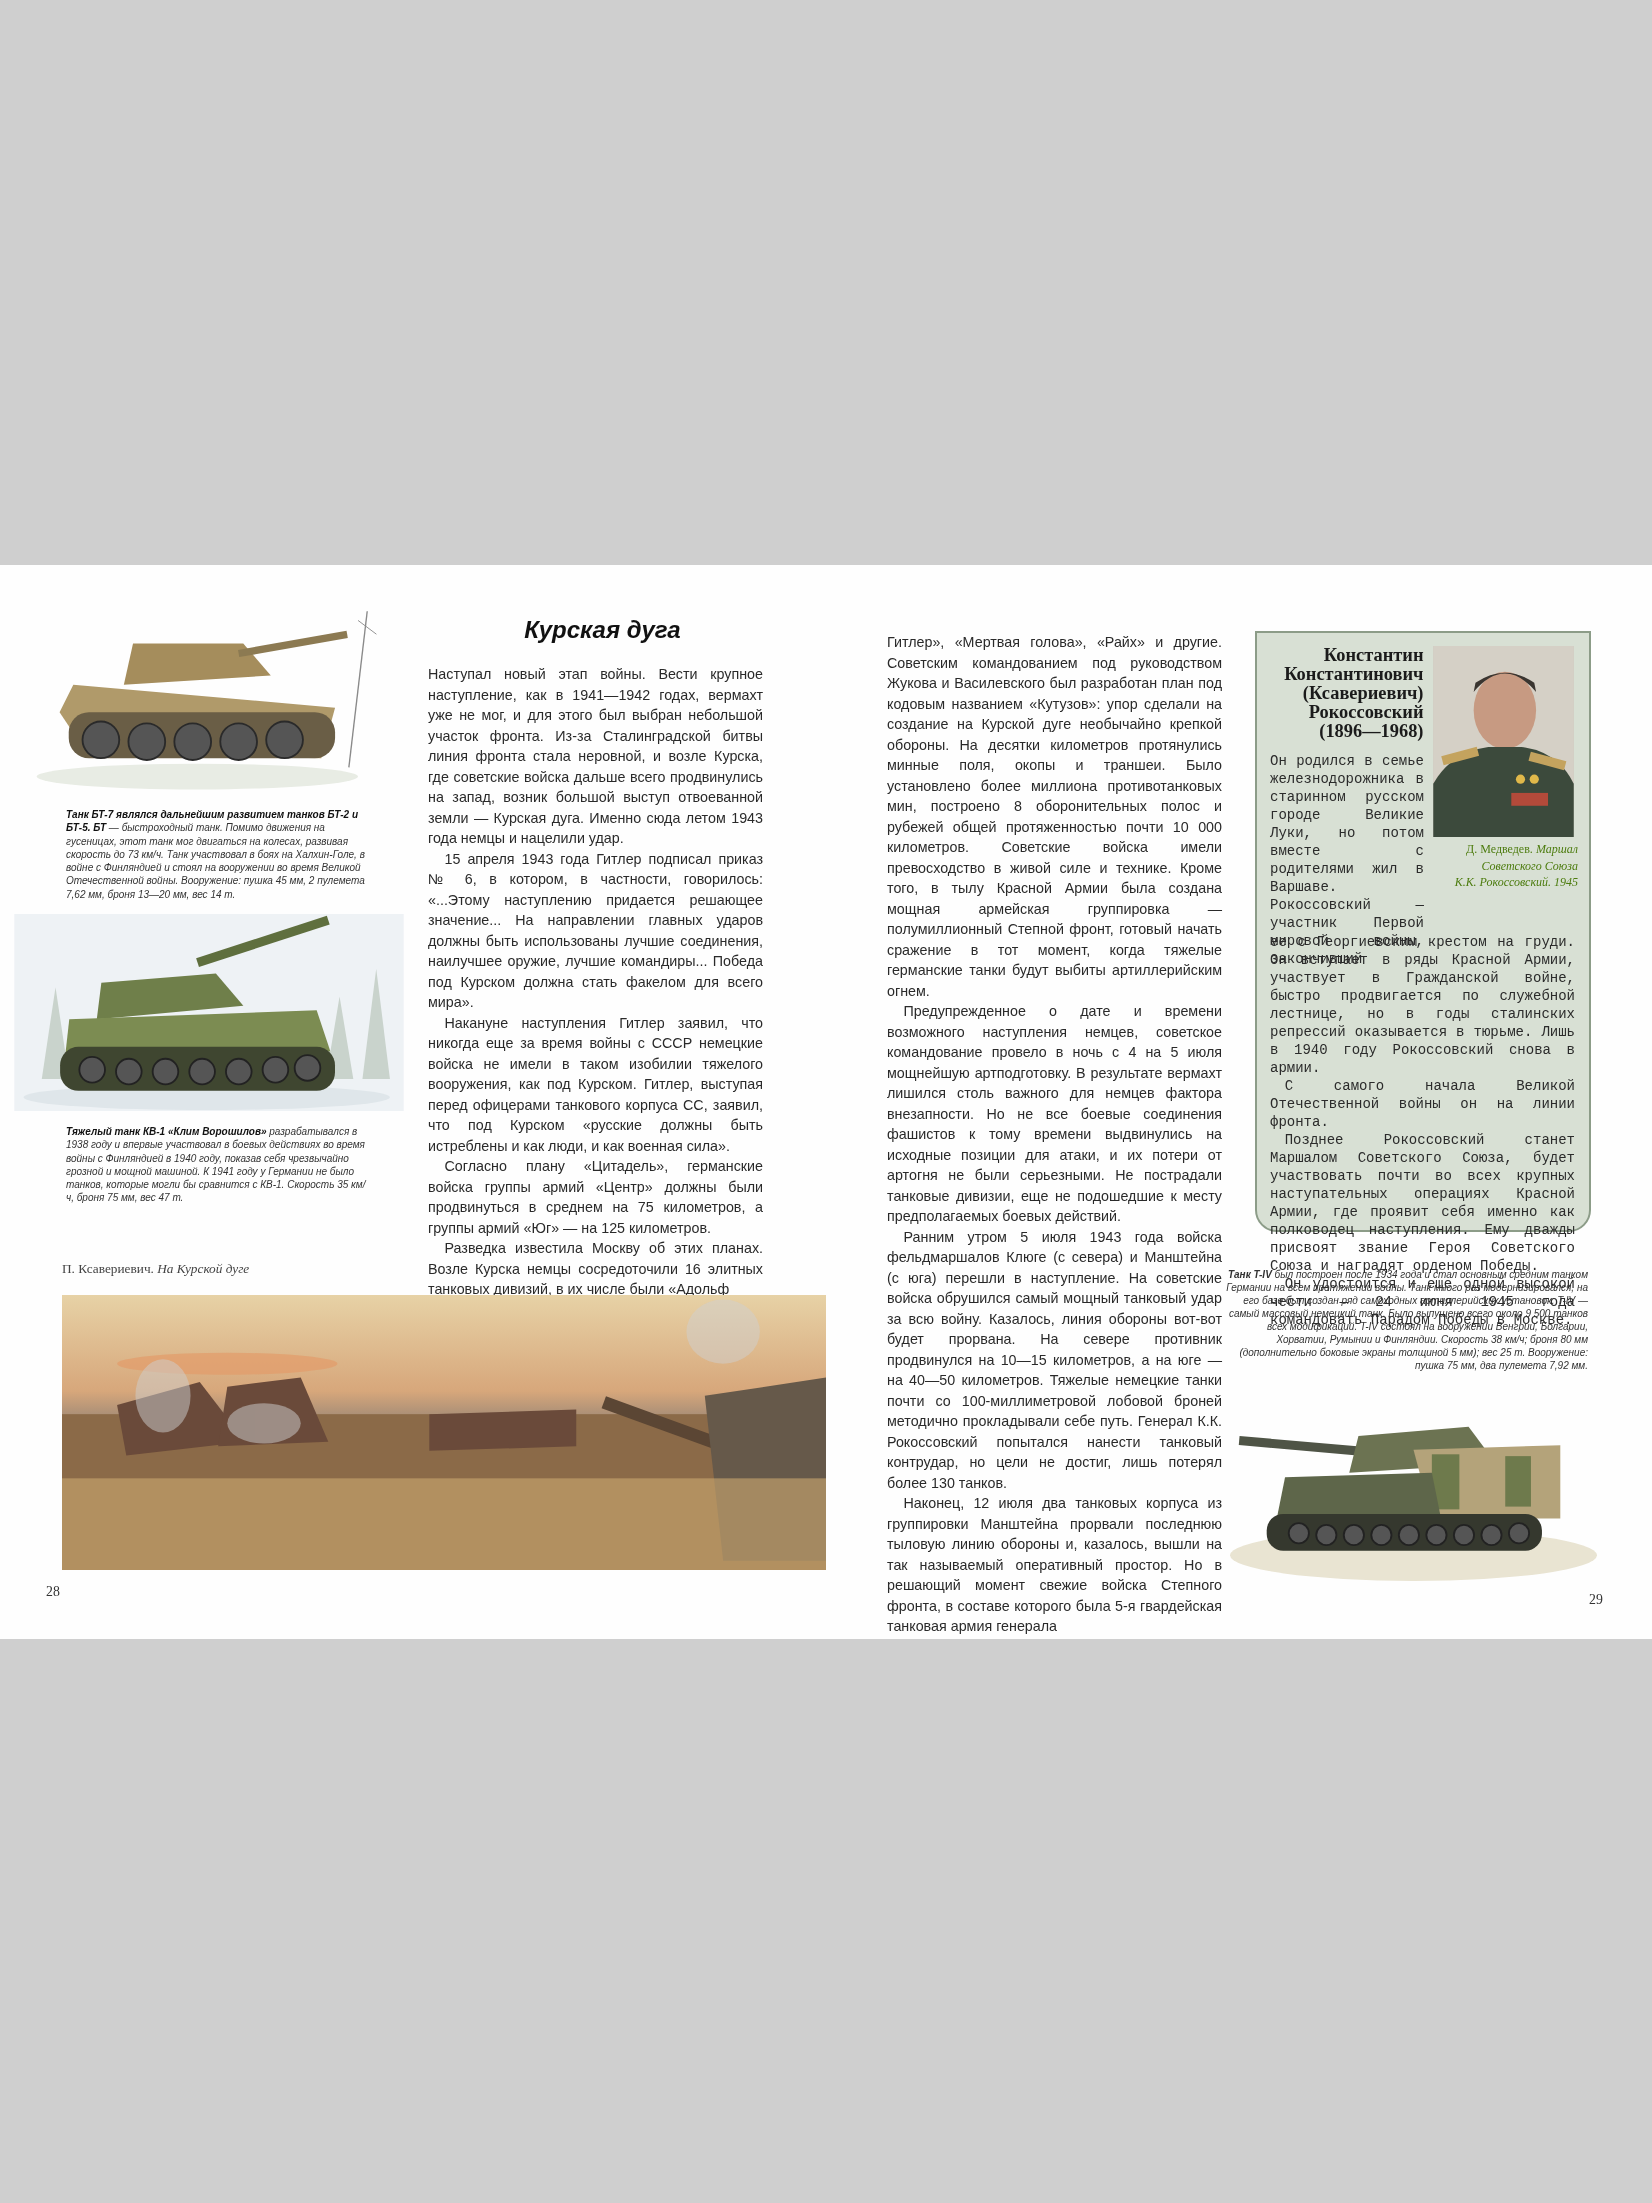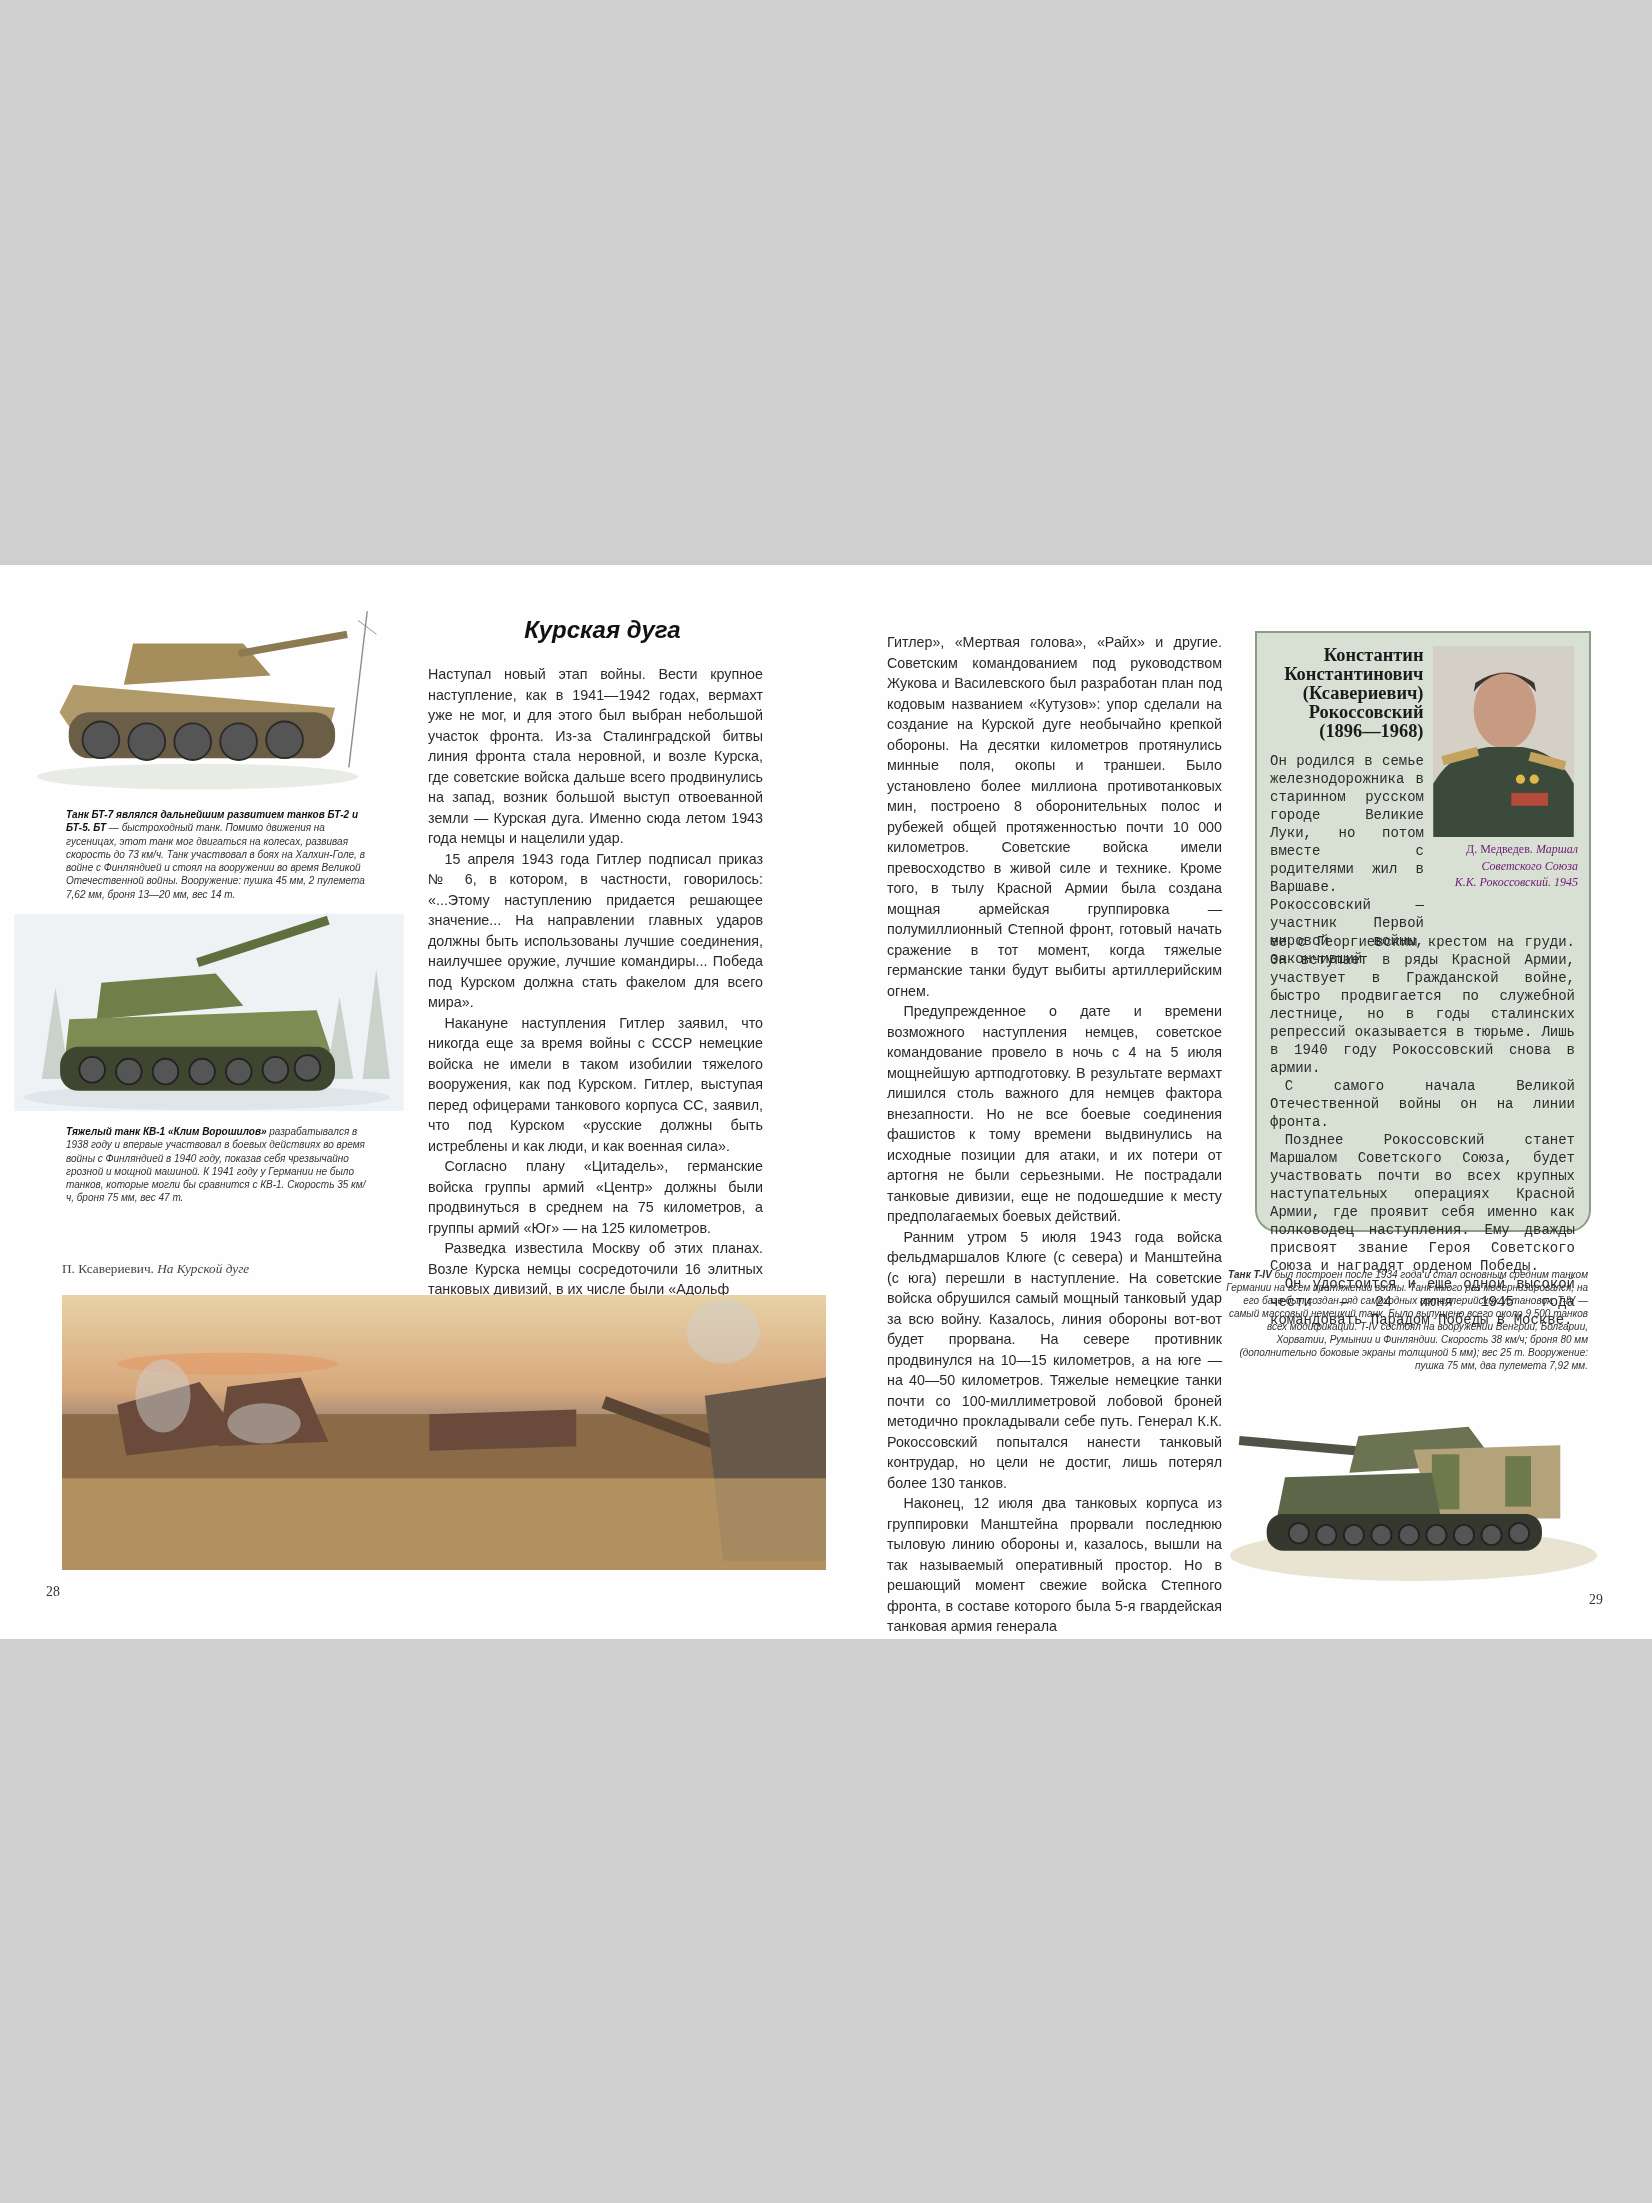--- a/index.html
+++ b/index.html
@@ -11,21 +11,21 @@
   .body-col{font-family:"Liberation Sans",sans-serif;font-size:14.3px;line-height:20.5px;color:#2a2a2a;text-align:justify;hyphens:auto;}
   .body-col p{margin:0;text-indent:16.5px;}
   .body-col p.first{text-indent:0;}
   .title{font-family:"Liberation Sans",sans-serif;font-style:italic;font-weight:bold;font-size:24px;color:#111;text-align:center;}
   .pagenum{font-family:"Liberation Serif",serif;font-size:13.8px;color:#333;}
   .bio{background:#d8e0d4;border:2.8px solid #8c9c88;border-radius:0 0 22px 22px;}
   .bio-title{font-family:"Liberation Serif",serif;font-weight:bold;font-size:18.4px;line-height:19px;text-align:right;color:#1b1b1b;}
   .bio-text{font-family:Liberation Mono, monospace;font-size:14px;line-height:18px;color:#2b2b2b;text-align:justify;}
   .bio-text p{margin:0;text-indent:14.7px;}
   .bio-text p.first{text-indent:0;}
-  .portrait-cap{font-family:"Liberation Serif",serif;font-size:12px;line-height:16.5px;color:#701a75;text-align:right;}
+  .portrait-cap{font-family:"Liberation Serif",serif;font-size:12px;line-height:16.5px;color:#4d7c0f;text-align:right;}
   .portrait-cap i{font-style:italic;}
   .tank-cap{font-family:"Liberation Sans",sans-serif;font-style:italic;font-size:10px;line-height:13px;color:#333;text-align:right;margin-top:8px;}
   .painting-cap{font-family:"Liberation Serif",serif;font-size:13.3px;color:#444;}
   .painting-cap i{font-style:italic;}
 </style>
 </head>
 <body>
 
 <div class="spread">
 

